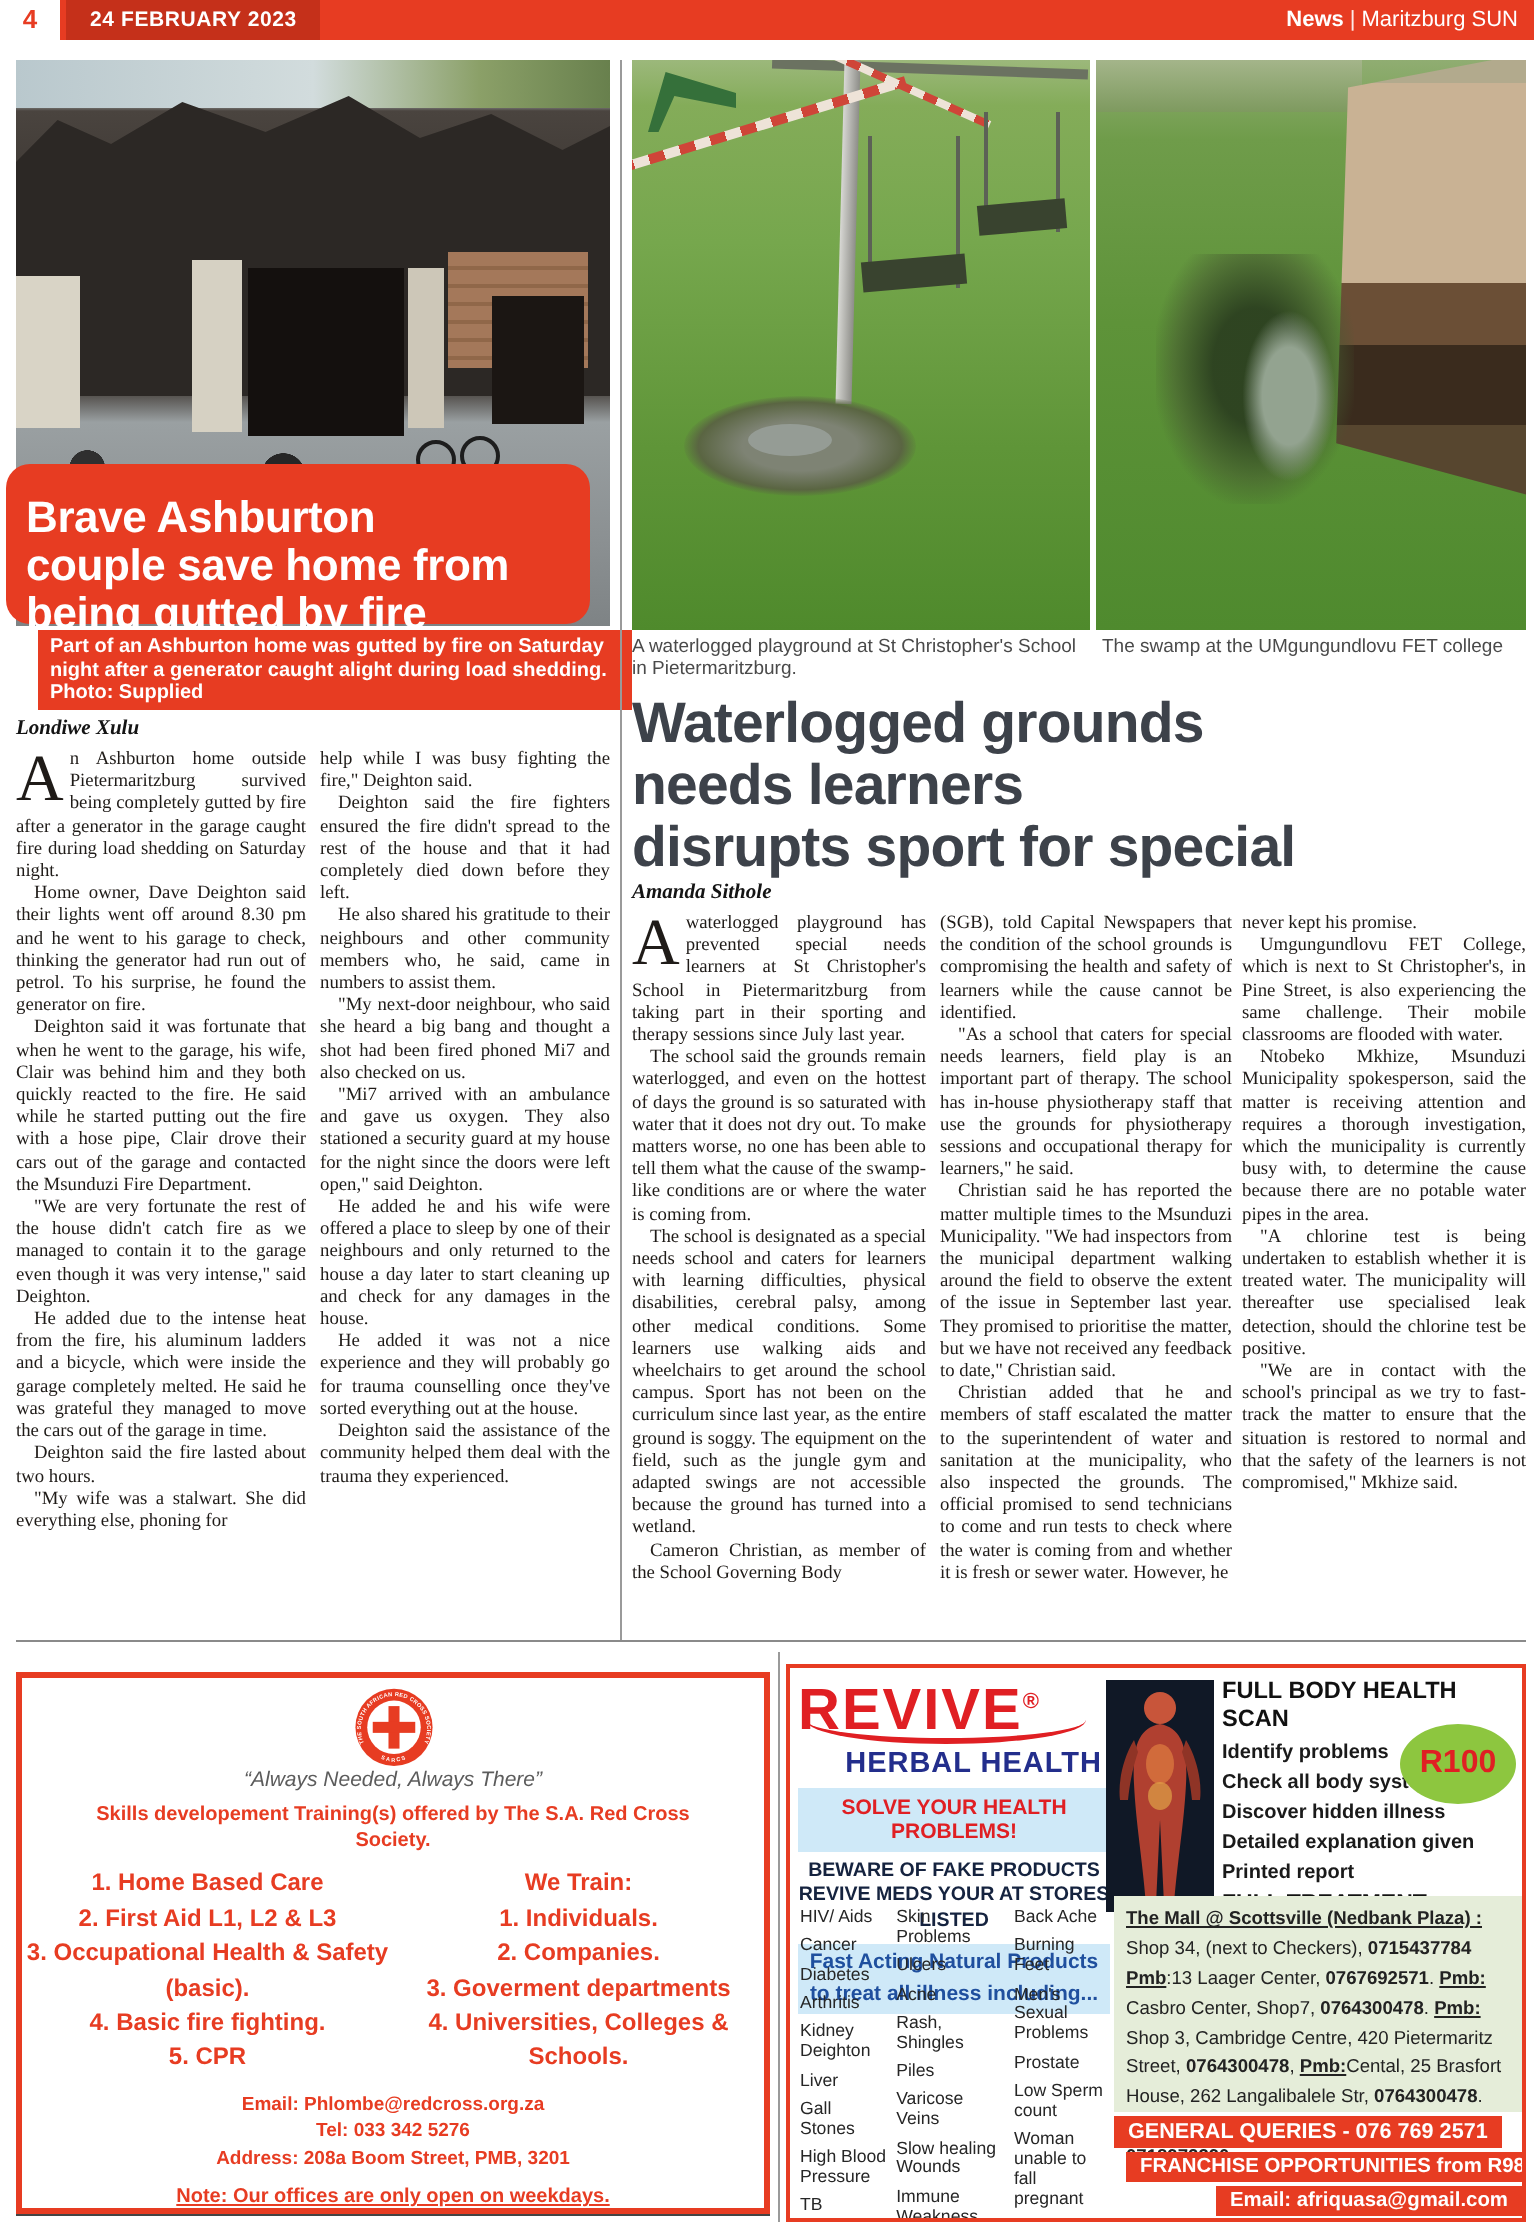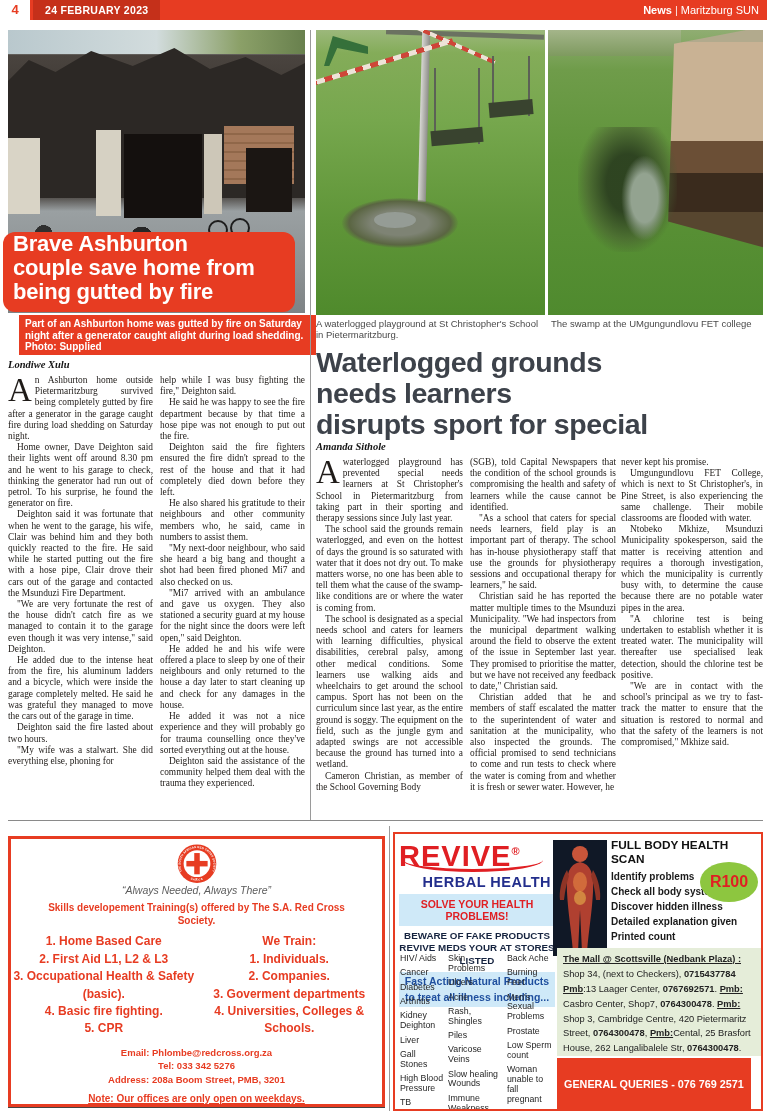--- a/index.html
+++ b/index.html
@@ -55,21 +55,21 @@
     background:linear-gradient(180deg,#90ad72 0%,#6f9c4a 14%,#5e9339 46%,#4f8a2e 100%); }
   .sw-trees { position:absolute; left:0; top:0; width:62%; height:26px; background:linear-gradient(180deg,#a4b58a,#7e9a5f); }
   .sw-bldg { position:absolute; right:-4px; top:-4px; width:46%; height:78%;
     background:linear-gradient(180deg,#b2aa8d 0 7%,#c9b294 7% 52%,#6b4f36 52% 66%,#3a2b1d 66% 84%,#57462f 84% 100%);
     clip-path:polygon(6% 8%,100% 0,100% 100%,0 88%); }
   .sw-water { position:absolute; left:14%; top:34%; width:46%; height:44%;
     background:radial-gradient(ellipse at 50% 45%,rgba(44,64,32,.95) 0 30%,rgba(70,90,48,.55) 58%,rgba(70,90,48,0) 74%); }
   .sw-glint { position:absolute; left:34%; top:44%; width:22%; height:30%; background:radial-gradient(ellipse,#93a390 0 40%,rgba(147,163,144,0) 70%); }
 
   
-  .fire-headline-box { position:absolute; left:3px; top:232px; width:292px; height:80px; background:#e73c22; border-radius:12px; padding:0 10px; }
+  .fire-headline-box { position:absolute; left:3px; top:232px; width:292px; height:80px; background:#e73c22; border-radius:12px; padding:15px 10px; }
   .fire-headline-box .hl-line { color:#fff; font-weight:700; font-size:22px; line-height:24px; letter-spacing:-.2px; }
   .fire-caption { position:absolute; left:19px; top:315px; width:297px; height:40px; background:#e73c22; color:#fff; padding:3px 6px; font-size:10px; line-height:11.5px; font-weight:600; }
   .fire-caption .credit { font-weight:700; }
 
   .byline { position:absolute; font-family:"Liberation Serif", serif; font-weight:700; font-style:italic; font-size:10.5px; color:#141414; }
   .byline-fire { left:8px; top:359px; }
   .byline-water { left:316px; top:441px; }
 
   .col { position:absolute; overflow:hidden; text-align:justify; font-family:"Liberation Serif", serif; font-size:9.4px; line-height:11.2px; color:#1f1b18; }
   .col p { text-indent:9px; }
@@ -119,21 +119,21 @@
   .rv-bodyimg { position:absolute; left:158px; top:6px; width:54px; height:116px; }
   .rv-scan { position:absolute; left:216px; top:4px; width:150px; }
   .rv-scan-title { font-weight:800; font-size:11.8px; color:#111; }
   .rv-scan-items { margin-top:3px; font-weight:600; font-size:10px; color:#1a1a1a; line-height:1.5; }
   .rv-treatment { font-weight:800; font-size:11.5px; color:#111; margin-top:2px; }
   .rv-price { position:absolute; left:305px; top:28px; width:58px; height:40px; background:#8dc63f; border-radius:50%; color:#e01f23; font-weight:800; font-size:16px; display:flex; align-items:center; justify-content:center; }
   .rv-green { position:absolute; left:162px; top:114px; width:204px; height:108px; background:#e5edd9; padding:4px 6px; font-size:9.3px; line-height:1.6; color:#222; }
   .rv-green .lb { font-weight:700; text-decoration:underline; }
   .rv-green .lp { font-weight:700; }
   .rv-banners { position:absolute; left:162px; top:224px; width:204px; display:flex; flex-direction:column; gap:2px; }
-  .rv-banner { background:#e73c22; color:#fff; font-weight:700; font-size:10.8px; padding:20px 7px; width:max-content; }
+  .rv-banner { background:#e73c22; color:#fff; font-weight:700; font-size:10.8px; padding:2px 7px; width:max-content; }
   .rv-banner.franchise { margin-left:6px; font-size:10.2px; }
   .rv-banner.email { margin-left:auto; font-size:10.2px; }
 </style>
 </head>
 <body>
 
 <div class="page">
 
   <div class="topbar">
     <div class="pagenum">4</div>
@@ -173,21 +173,20 @@
     <p class="first"><span class="dropcap">A</span><span>n Ashburton home outside Pietermaritzburg survived being completely gutted by fire after a generator in the garage caught fire during load shedding on Saturday night.</span></p>
     <p>Home owner, Dave Deighton said their lights went off around 8.30 pm and he went to his garage to check, thinking the generator had run out of petrol. To his surprise, he found the generator on fire.</p>
     <p>Deighton said it was fortunate that when he went to the garage, his wife, Clair was behind him and they both quickly reacted to the fire. He said while he started putting out the fire with a hose pipe, Clair drove their cars out of the garage and contacted the Msunduzi Fire Department.</p>
     <p>"We are very fortunate the rest of the house didn't catch fire as we managed to contain it to the garage even though it was very intense," said Deighton.</p>
     <p>He added due to the intense heat from the fire, his aluminum ladders and a bicycle, which were inside the garage completely melted. He said he was grateful they managed to move the cars out of the garage in time.</p>
     <p>Deighton said the fire lasted about two hours.</p>
     <p>"My wife was a stalwart. She did everything else, phoning for</p>
   </div>
   <div class="col fire-col2">
     <p class="cont">help while I was busy fighting the fire," Deighton said.</p>
-    <p>He said he was happy to see the fire department because by that time a hose pipe was not enough to put out the fire.</p>
     <p>Deighton said the fire fighters ensured the fire didn't spread to the rest of the house and that it had completely died down before they left.</p>
     <p>He also shared his gratitude to their neighbours and other community members who, he said, came in numbers to assist them.</p>
     <p>"My next-door neighbour, who said she heard a big bang and thought a shot had been fired phoned Mi7 and also checked on us.</p>
     <p>"Mi7 arrived with an ambulance and gave us oxygen. They also stationed a security guard at my house for the night since the doors were left open," said Deighton.</p>
     <p>He added he and his wife were offered a place to sleep by one of their neighbours and only returned to the house a day later to start cleaning up and check for any damages in the house.</p>
     <p>He added it was not a nice experience and they will probably go for trauma counselling once they've sorted everything out at the house.</p>
     <p>Deighton said the assistance of the community helped them deal with the trauma they experienced.</p>
   </div>
 
   <div class="vdiv1"></div>
@@ -346,21 +345,21 @@
       <ellipse cx="27" cy="58" rx="6" ry="7" fill="#e0a347" opacity="0.7"></ellipse>
     </svg>
 
     <div class="rv-scan">
       <div class="rv-scan-title">FULL BODY HEALTH SCAN</div>
       <div class="rv-scan-items">
         <div>Identify problems</div>
         <div>Check all body systems</div>
         <div>Discover hidden illness</div>
         <div>Detailed explanation given</div>
-        <div>Printed count</div>
+        <div>Printed report</div>
       </div>
       <div class="rv-treatment">FULL TREATMENT  AVAILABLE</div>
     </div>
     <div class="rv-price">R100</div>
 
     <div class="rv-green">
       <span class="lb">The Mall @ Scottsville (Nedbank Plaza) :</span><span> Shop 34, (next to Checkers), </span><span class="lp">0715437784</span><span>  </span>
       <span class="lb">Pmb</span><span>:13 Laager Center, </span><span class="lp">0767692571</span><span>. </span>
       <span class="lb">Pmb:</span><span> Casbro Center, Shop7, </span><span class="lp">0764300478</span><span>. </span>
       <span class="lb">Pmb:</span><span> Shop 3, Cambridge Centre, 420 Pietermaritz Street, </span><span class="lp">0764300478</span><span>, </span>

